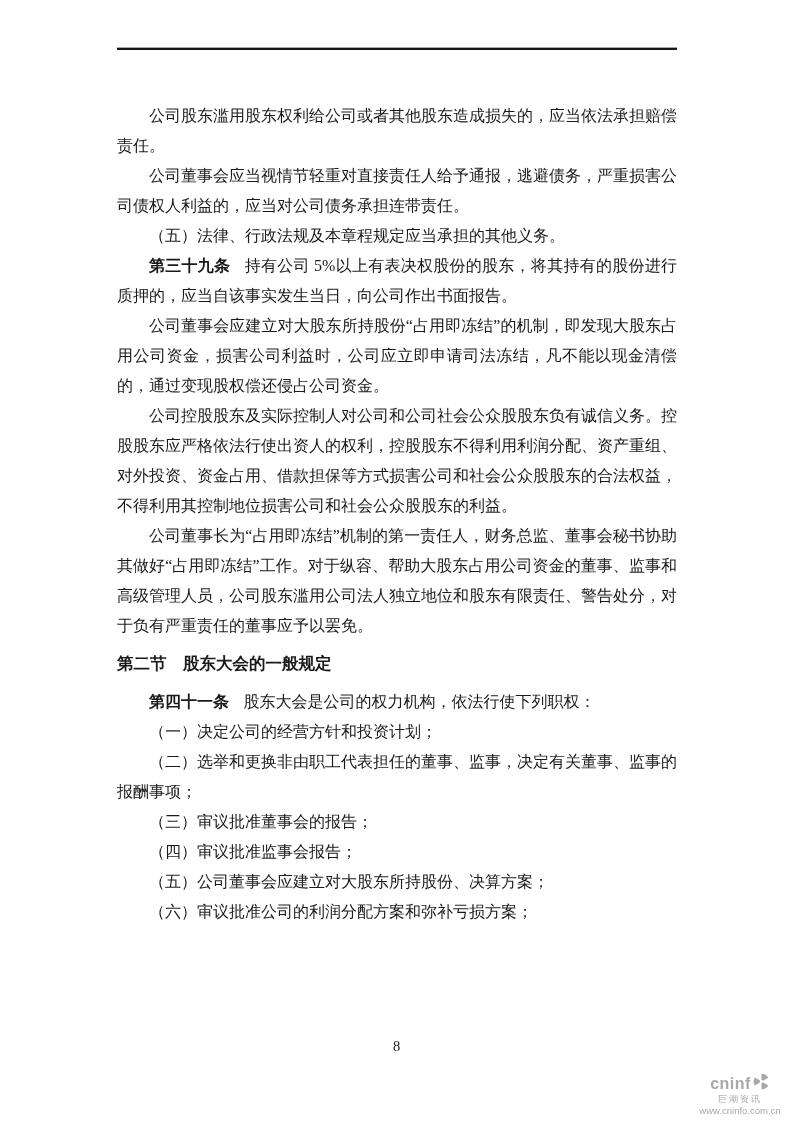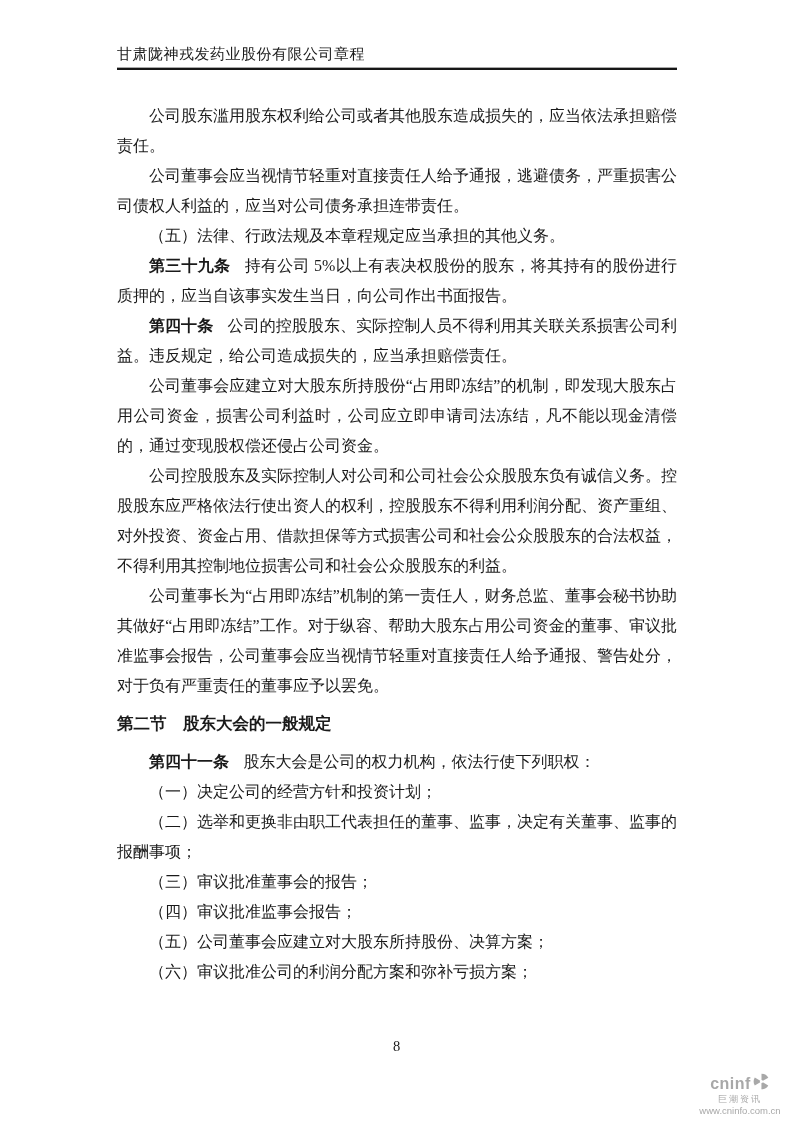--- a/index.html
+++ b/index.html
@@ -104,33 +104,31 @@
     margin-top: 1px;
     white-space: nowrap;
   }
 </style>
 </head>
 <body>
 
 <div class="page">
 
   <div class="header">
-    <div class="header-title">甘肃陇神戎发药业股份有限公司章程</div>
     <div class="header-rule"></div>
   </div>
 
   <div class="doc-body">
     <p class="para"><span class="lead"></span><span>公司股东滥用股东权利给公司或者其他股东造成损失的，应当依法承担赔偿责任。</span></p>
     <p class="para"><span class="lead"></span><span>公司董事会应当视情节轻重对直接责任人给予通报，逃避债务，严重损害公司债权人利益的，应当对公司债务承担连带责任。</span></p>
     <p class="para"><span class="lead"></span><span>（五）法律、行政法规及本章程规定应当承担的其他义务。</span></p>
     <p class="para"><span class="lead">第三十九条</span><span>持有公司 5%以上有表决权股份的股东，将其持有的股份进行质押的，应当自该事实发生当日，向公司作出书面报告。</span></p>
-    <p class="para"><span class="lead">第四十条</span><span>公司的控股股东、实际控制人员不得利用其关联关系损害公司利益。违反规定，给公司造成损失的，应当承担赔偿责任。</span></p>
     <p class="para"><span class="lead"></span><span>公司董事会应建立对大股东所持股份“占用即冻结”的机制，即发现大股东占用公司资金，损害公司利益时，公司应立即申请司法冻结，凡不能以现金清偿的，通过变现股权偿还侵占公司资金。</span></p>
     <p class="para"><span class="lead"></span><span>公司控股股东及实际控制人对公司和公司社会公众股股东负有诚信义务。控股股东应严格依法行使出资人的权利，控股股东不得利用利润分配、资产重组、对外投资、资金占用、借款担保等方式损害公司和社会公众股股东的合法权益，不得利用其控制地位损害公司和社会公众股股东的利益。</span></p>
-    <p class="para"><span class="lead"></span><span>公司董事长为“占用即冻结”机制的第一责任人，财务总监、董事会秘书协助其做好“占用即冻结”工作。对于纵容、帮助大股东占用公司资金的董事、审议批准监事会报告，公司董事会应当视情节轻重对直接责任人给予通报、警告处分，对于负有严重责任的董事应予以罢免。</span></p>
+    <p class="para"><span class="lead"></span><span>公司董事长为“占用即冻结”机制的第一责任人，财务总监、董事会秘书协助其做好“占用即冻结”工作。对于纵容、帮助大股东占用公司资金的董事、监事和高级管理人员，公司股东滥用公司法人独立地位和股东有限责任、警告处分，对于负有严重责任的董事应予以罢免。</span></p>
 
     <h2 class="section-heading"><span>第二节</span><span class="sec-title">股东大会的一般规定</span></h2>
 
     <p class="para"><span class="lead">第四十一条</span><span>股东大会是公司的权力机构，依法行使下列职权：</span></p>
     <p class="para"><span class="lead"></span><span>（一）决定公司的经营方针和投资计划；</span></p>
     <p class="para"><span class="lead"></span><span>（二）选举和更换非由职工代表担任的董事、监事，决定有关董事、监事的报酬事项；</span></p>
     <p class="para"><span class="lead"></span><span>（三）审议批准董事会的报告；</span></p>
     <p class="para"><span class="lead"></span><span>（四）审议批准监事会报告；</span></p>
     <p class="para"><span class="lead"></span><span>（五）公司董事会应建立对大股东所持股份、决算方案；</span></p>
     <p class="para"><span class="lead"></span><span>（六）审议批准公司的利润分配方案和弥补亏损方案；</span></p>

